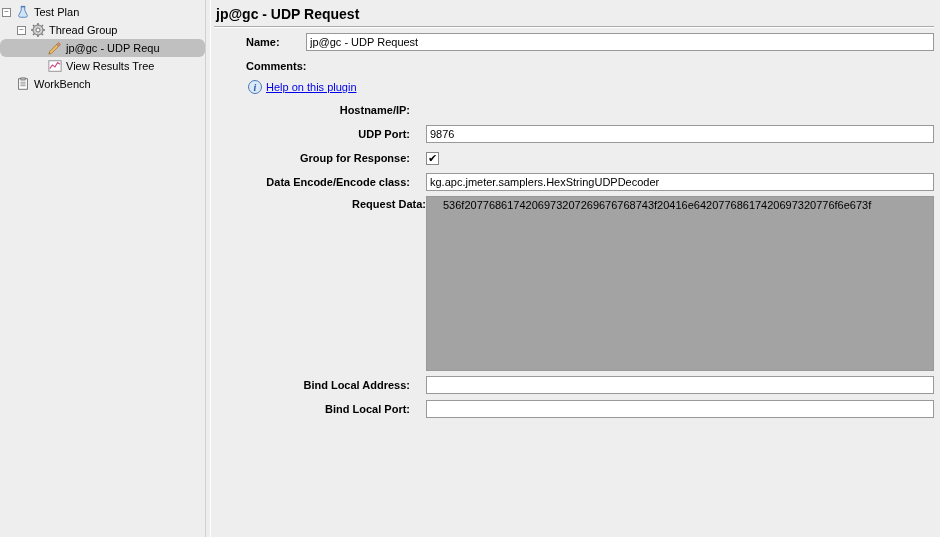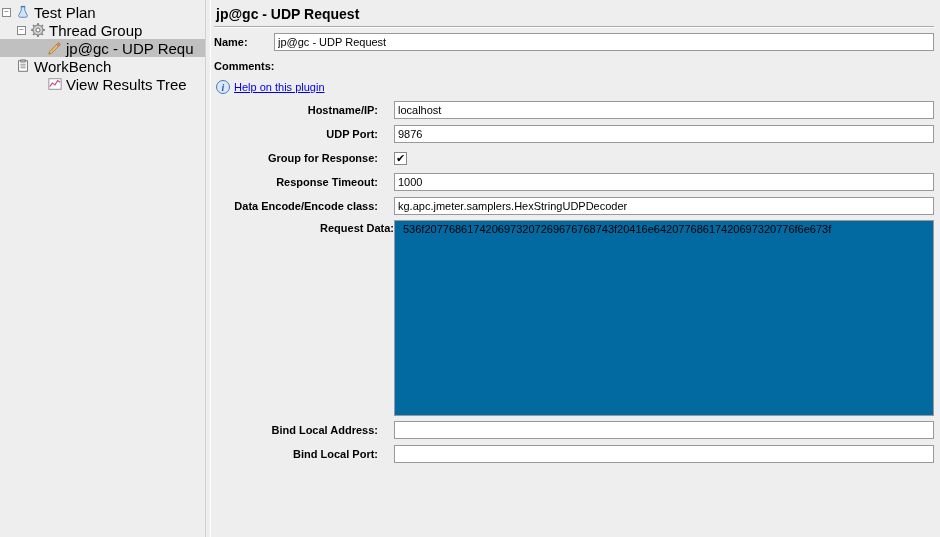--- a/index.html
+++ b/index.html
@@ -42,27 +42,27 @@
     }
     .tree-icon {
       width: 16px;
       height: 16px;
       margin-right: 3px;
       display: flex;
       align-items: center;
       justify-content: center;
       flex-shrink: 0;
     }
-    .tree-text { font-size: 15px; }
+    .tree-text { font-size: 11px; }
     .tree-selected {
       background: #c0c0c0;
       color: #000;
     }
     .indent-1 { padding-left: 17px; }
-    .indent-2 { padding-left: 34px; }
+    .indent-2 { padding-left: 34px; border-radius: 6px; }
     .splitter {
       width: 6px;
       background: #eeeeee;
       border-left: 1px solid #d0d0d0;
       border-right: 1px solid #fff;
       flex-shrink: 0;
     }
     .main-panel {
       flex: 1;
       background: #eeeeee;
@@ -105,26 +105,26 @@
       border: 1px solid #999;
       background: #fff;
       height: 18px;
       padding: 1px 3px;
       font-family: inherit;
       font-size: 11px;
     }
     .form-textarea {
       flex: 1;
       border: 1px solid #999;
-      background: #0369a1;
-      padding: 2px 8px;
+      background: #a3a3a3;
+      padding: 2px 16px;
       font-family: inherit;
       font-size: 11px;
       resize: none;
-      height: 196px;
+      height: 175px;
     }
     .help-row {
       display: flex;
       align-items: center;
       margin-bottom: 6px;
       padding-left: 2px;
     }
     .help-link {
       color: #0000EE;
       text-decoration: underline;
@@ -167,21 +167,21 @@
       padding-right: 0;
       font-weight: bold;
       flex-shrink: 0;
       padding-top: 2px;
     }
     .beaker-svg { width: 14px; height: 14px; }
     .gear-svg { width: 16px; height: 16px; }
     .pencil-svg { width: 14px; height: 14px; }
     .clipboard-svg { width: 14px; height: 14px; }
     .chart-svg { width: 14px; height: 14px; }
-    .form-area { flex: 1; overflow: hidden; }
+    .form-area { flex: 1; overflow: hidden; margin-left: 32px; }
   </style>
 </head>
 <body>
 
 <div class="tree-panel">
   <div class="tree-node">
     <span class="tree-handle">−</span>
     <span class="tree-icon">
       <svg class="beaker-svg" viewBox="0 0 16 16">
           <path d="M6 2h4v4l3 6a2 2 0 0 1-2 2H5a2 2 0 0 1-2-2l3-6V2z" fill="#cfe5f5" stroke="#4a7ab7" stroke-width="1"></path>
@@ -213,43 +213,43 @@
   <div class="tree-node indent-2 tree-selected">
     <span style="width:13px"></span>
     <span class="tree-icon">
       <svg class="pencil-svg" viewBox="0 0 16 16">
           <path d="M2 12l8-8 2 2-8 8-3 1 1-3z" fill="#f5c16c" stroke="#a0702a" stroke-width="1"></path>
           <path d="M10 4l2 2 1-1a1 1 0 0 0 0-2 1 1 0 0 0-2 0l-1 1z" fill="#e59090" stroke="#a0702a" stroke-width="0.8"></path>
         </svg>
     </span>
     <span class="tree-text">jp@gc - UDP Requ</span>
   </div>
+  <div class="tree-node indent-2">
+    <span style="width:13px"></span>
+    <span class="tree-icon">
+      <svg class="chart-svg" viewBox="0 0 16 16">
+          <rect x="1" y="2" width="14" height="12" fill="#fff" stroke="#888" stroke-width="1"></rect>
+          <polyline points="2,11 5,7 8,9 11,4 14,6" fill="none" stroke="#d04a8a" stroke-width="1.3"></polyline>
+        </svg>
+    </span>
+    <span class="tree-text">View Results Tree</span>
+  </div>
   <div class="tree-node">
     <span style="width:13px"></span>
     <span class="tree-icon">
       <svg class="clipboard-svg" viewBox="0 0 16 16">
           <rect x="3" y="2" width="10" height="12" fill="#fff" stroke="#666" stroke-width="1"></rect>
           <rect x="5.5" y="1" width="5" height="2.5" fill="#bbb" stroke="#666" stroke-width="0.8"></rect>
           <line x1="5" y1="6" x2="11" y2="6" stroke="#888"></line>
           <line x1="5" y1="8" x2="11" y2="8" stroke="#888"></line>
           <line x1="5" y1="10" x2="11" y2="10" stroke="#888"></line>
         </svg>
     </span>
     <span class="tree-text">WorkBench</span>
   </div>
-  <div class="tree-node indent-2">
-    <span style="width:13px"></span>
-    <span class="tree-icon">
-      <svg class="chart-svg" viewBox="0 0 16 16">
-          <rect x="1" y="2" width="14" height="12" fill="#fff" stroke="#888" stroke-width="1"></rect>
-          <polyline points="2,11 5,7 8,9 11,4 14,6" fill="none" stroke="#d04a8a" stroke-width="1.3"></polyline>
-        </svg>
-    </span>
-    <span class="tree-text">View Results Tree</span>
-  </div>
 </div>
 
 <div class="splitter"></div>
 
 <div class="main-panel">
   <div class="panel-title">jp@gc - UDP Request</div>
   <div class="hr"></div>
 
   <div class="form-area">
     <div class="form-row">
@@ -261,38 +261,33 @@
       <span class="form-label" style="width:70px">Comments:</span>
     </div>
 
     <div class="help-row">
       <span class="info-icon">i</span>
       <a href="#" class="help-link">Help on this plugin</a>
     </div>
 
     <div class="form-row">
       <span class="form-label-right">Hostname/IP:</span>
-      <input class="form-input" value="localhost" style="">
     </div>
 
     <div class="form-row">
       <span class="form-label-right">UDP Port:</span>
       <input class="form-input" value="9876" style="">
     </div>
 
     <div class="form-row">
       <span class="form-label-right">Group for Response:</span>
       <span class="checkbox">✔</span>
     </div>
 
 
-    <div class="form-row">
-      <span class="form-label-right">Response Timeout:</span>
-      <input class="form-input" value="1000" style="">
-    </div>
 
     <div class="form-row">
       <span class="form-label-right">Data Encode/Encode class:</span>
       <input class="form-input" value="kg.apc.jmeter.samplers.HexStringUDPDecoder" style="">
     </div>
 
     <div class="request-data-row">
       <span class="label-cell-right">Request Data:</span>
       <textarea class="form-textarea" style="">536f2077686174206973207269676768743f20416e64207768617420697320776f6e673f</textarea>
     </div>

